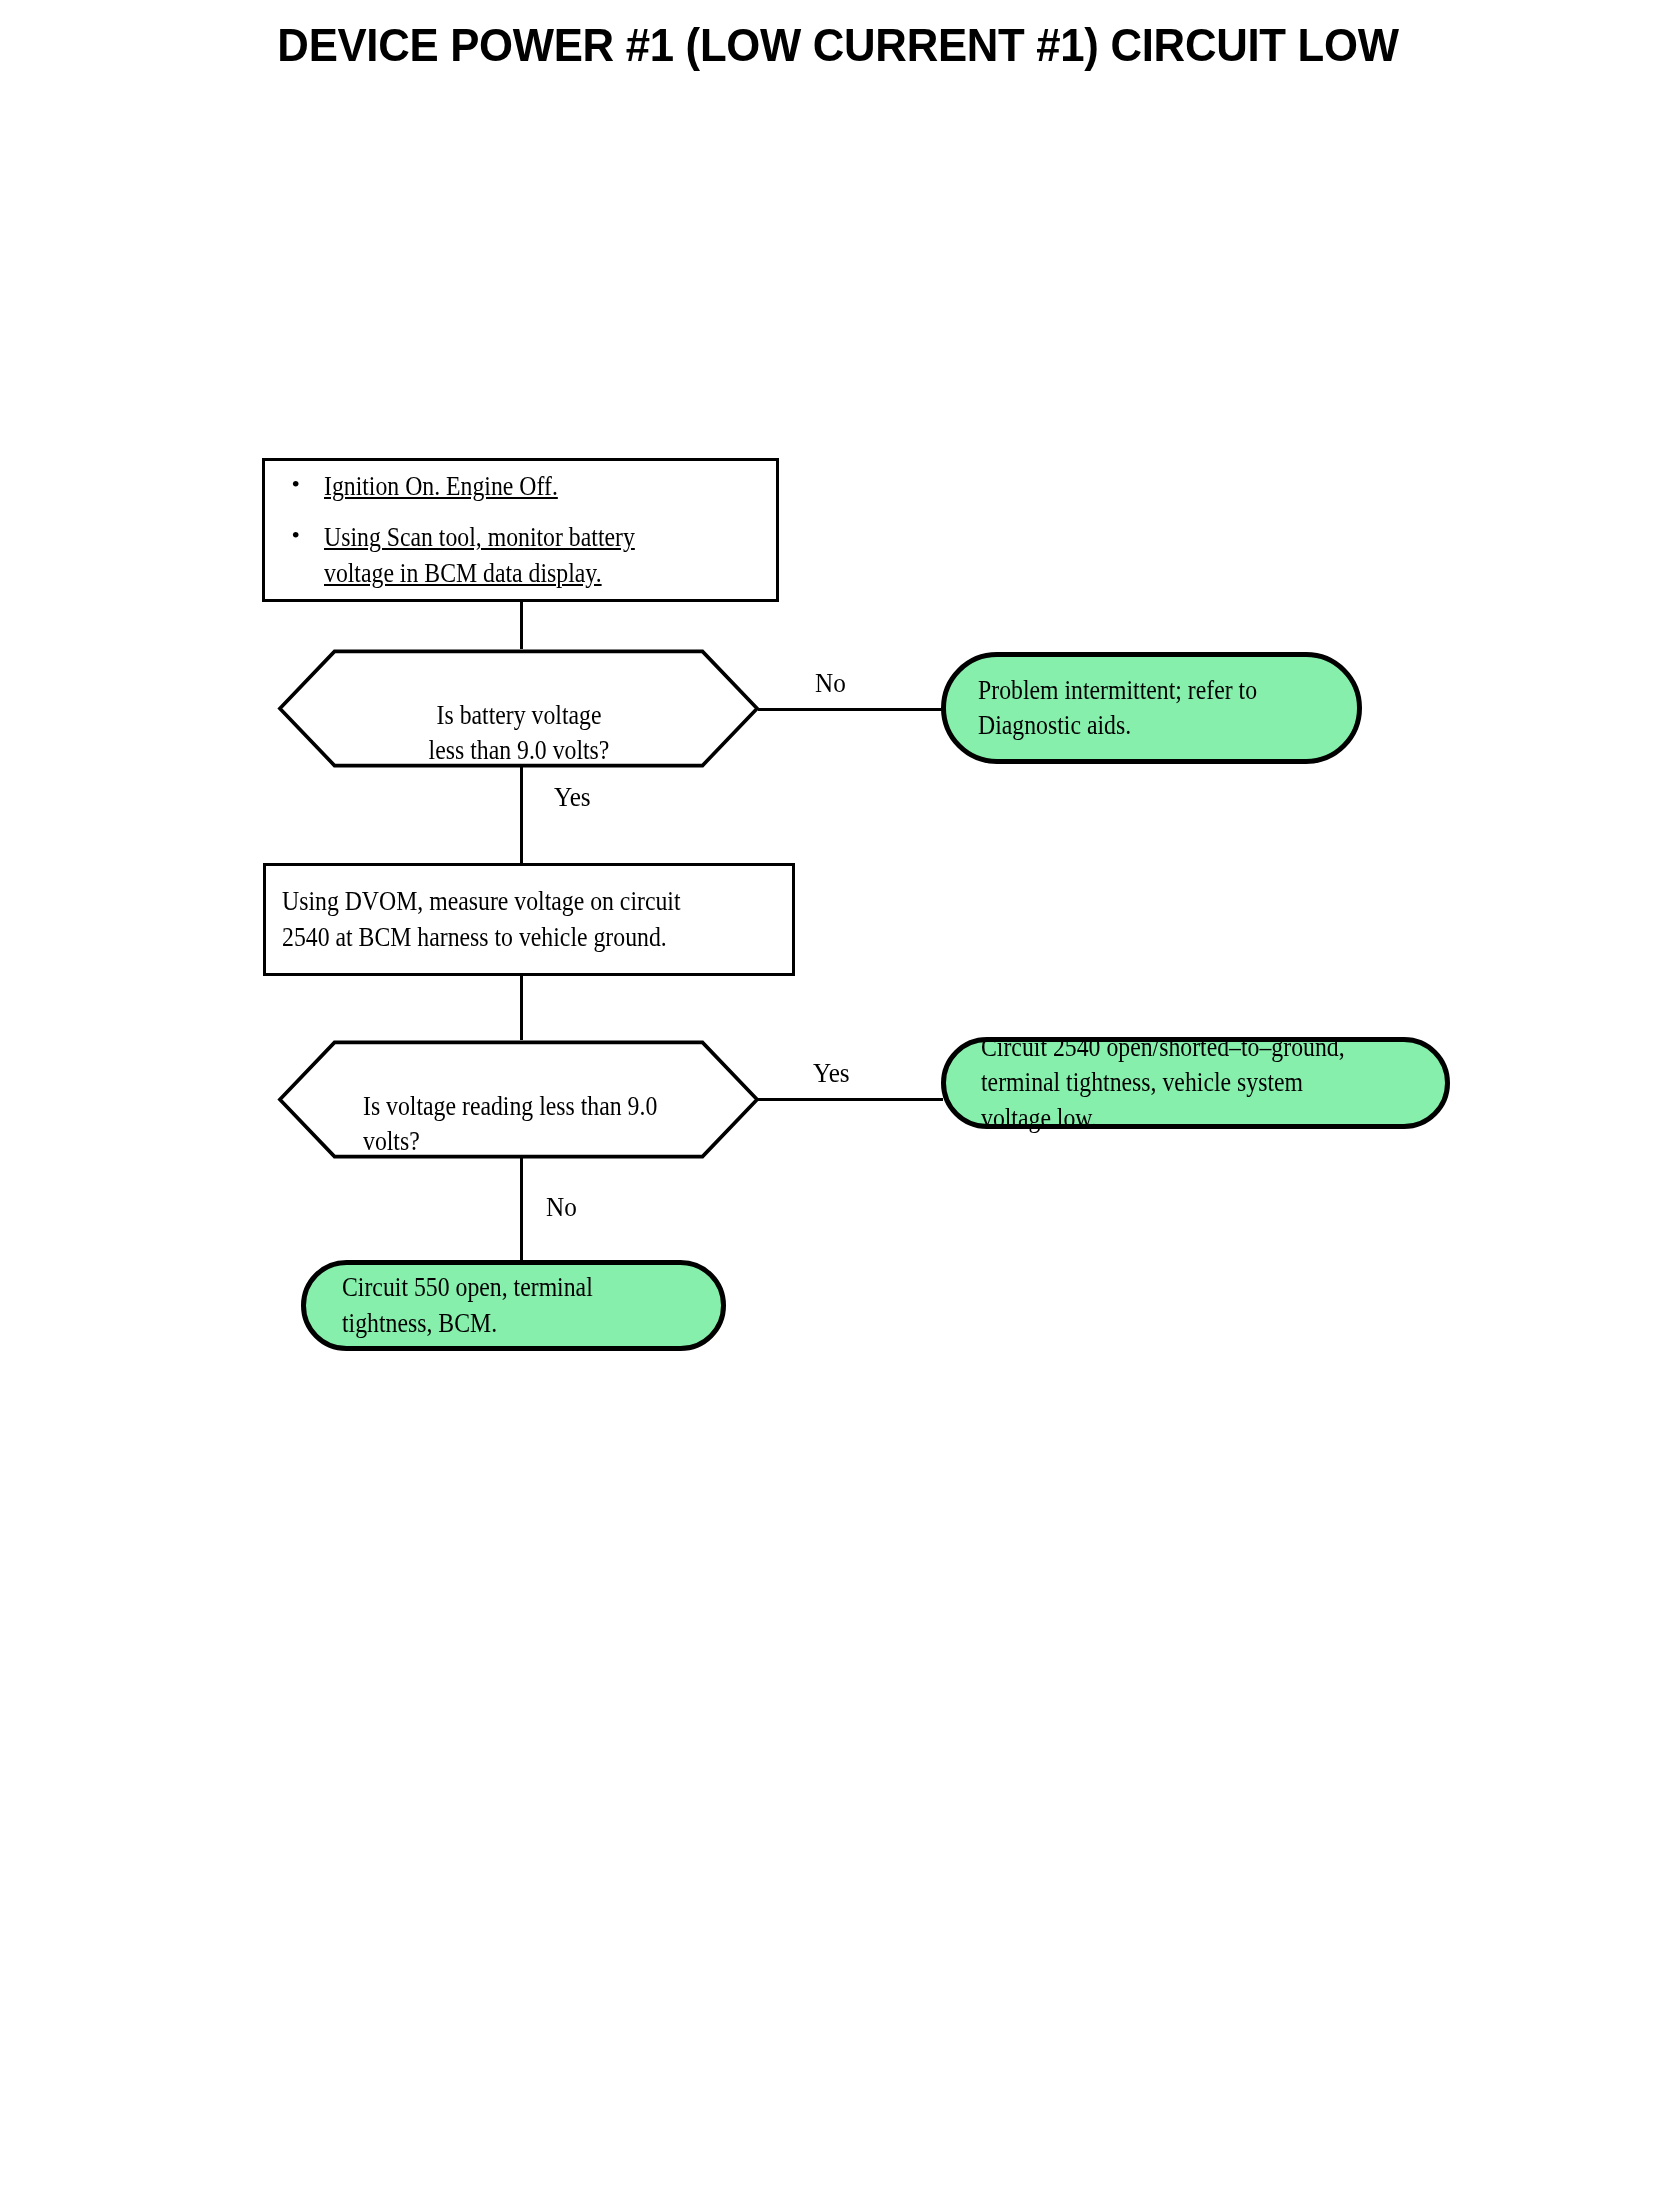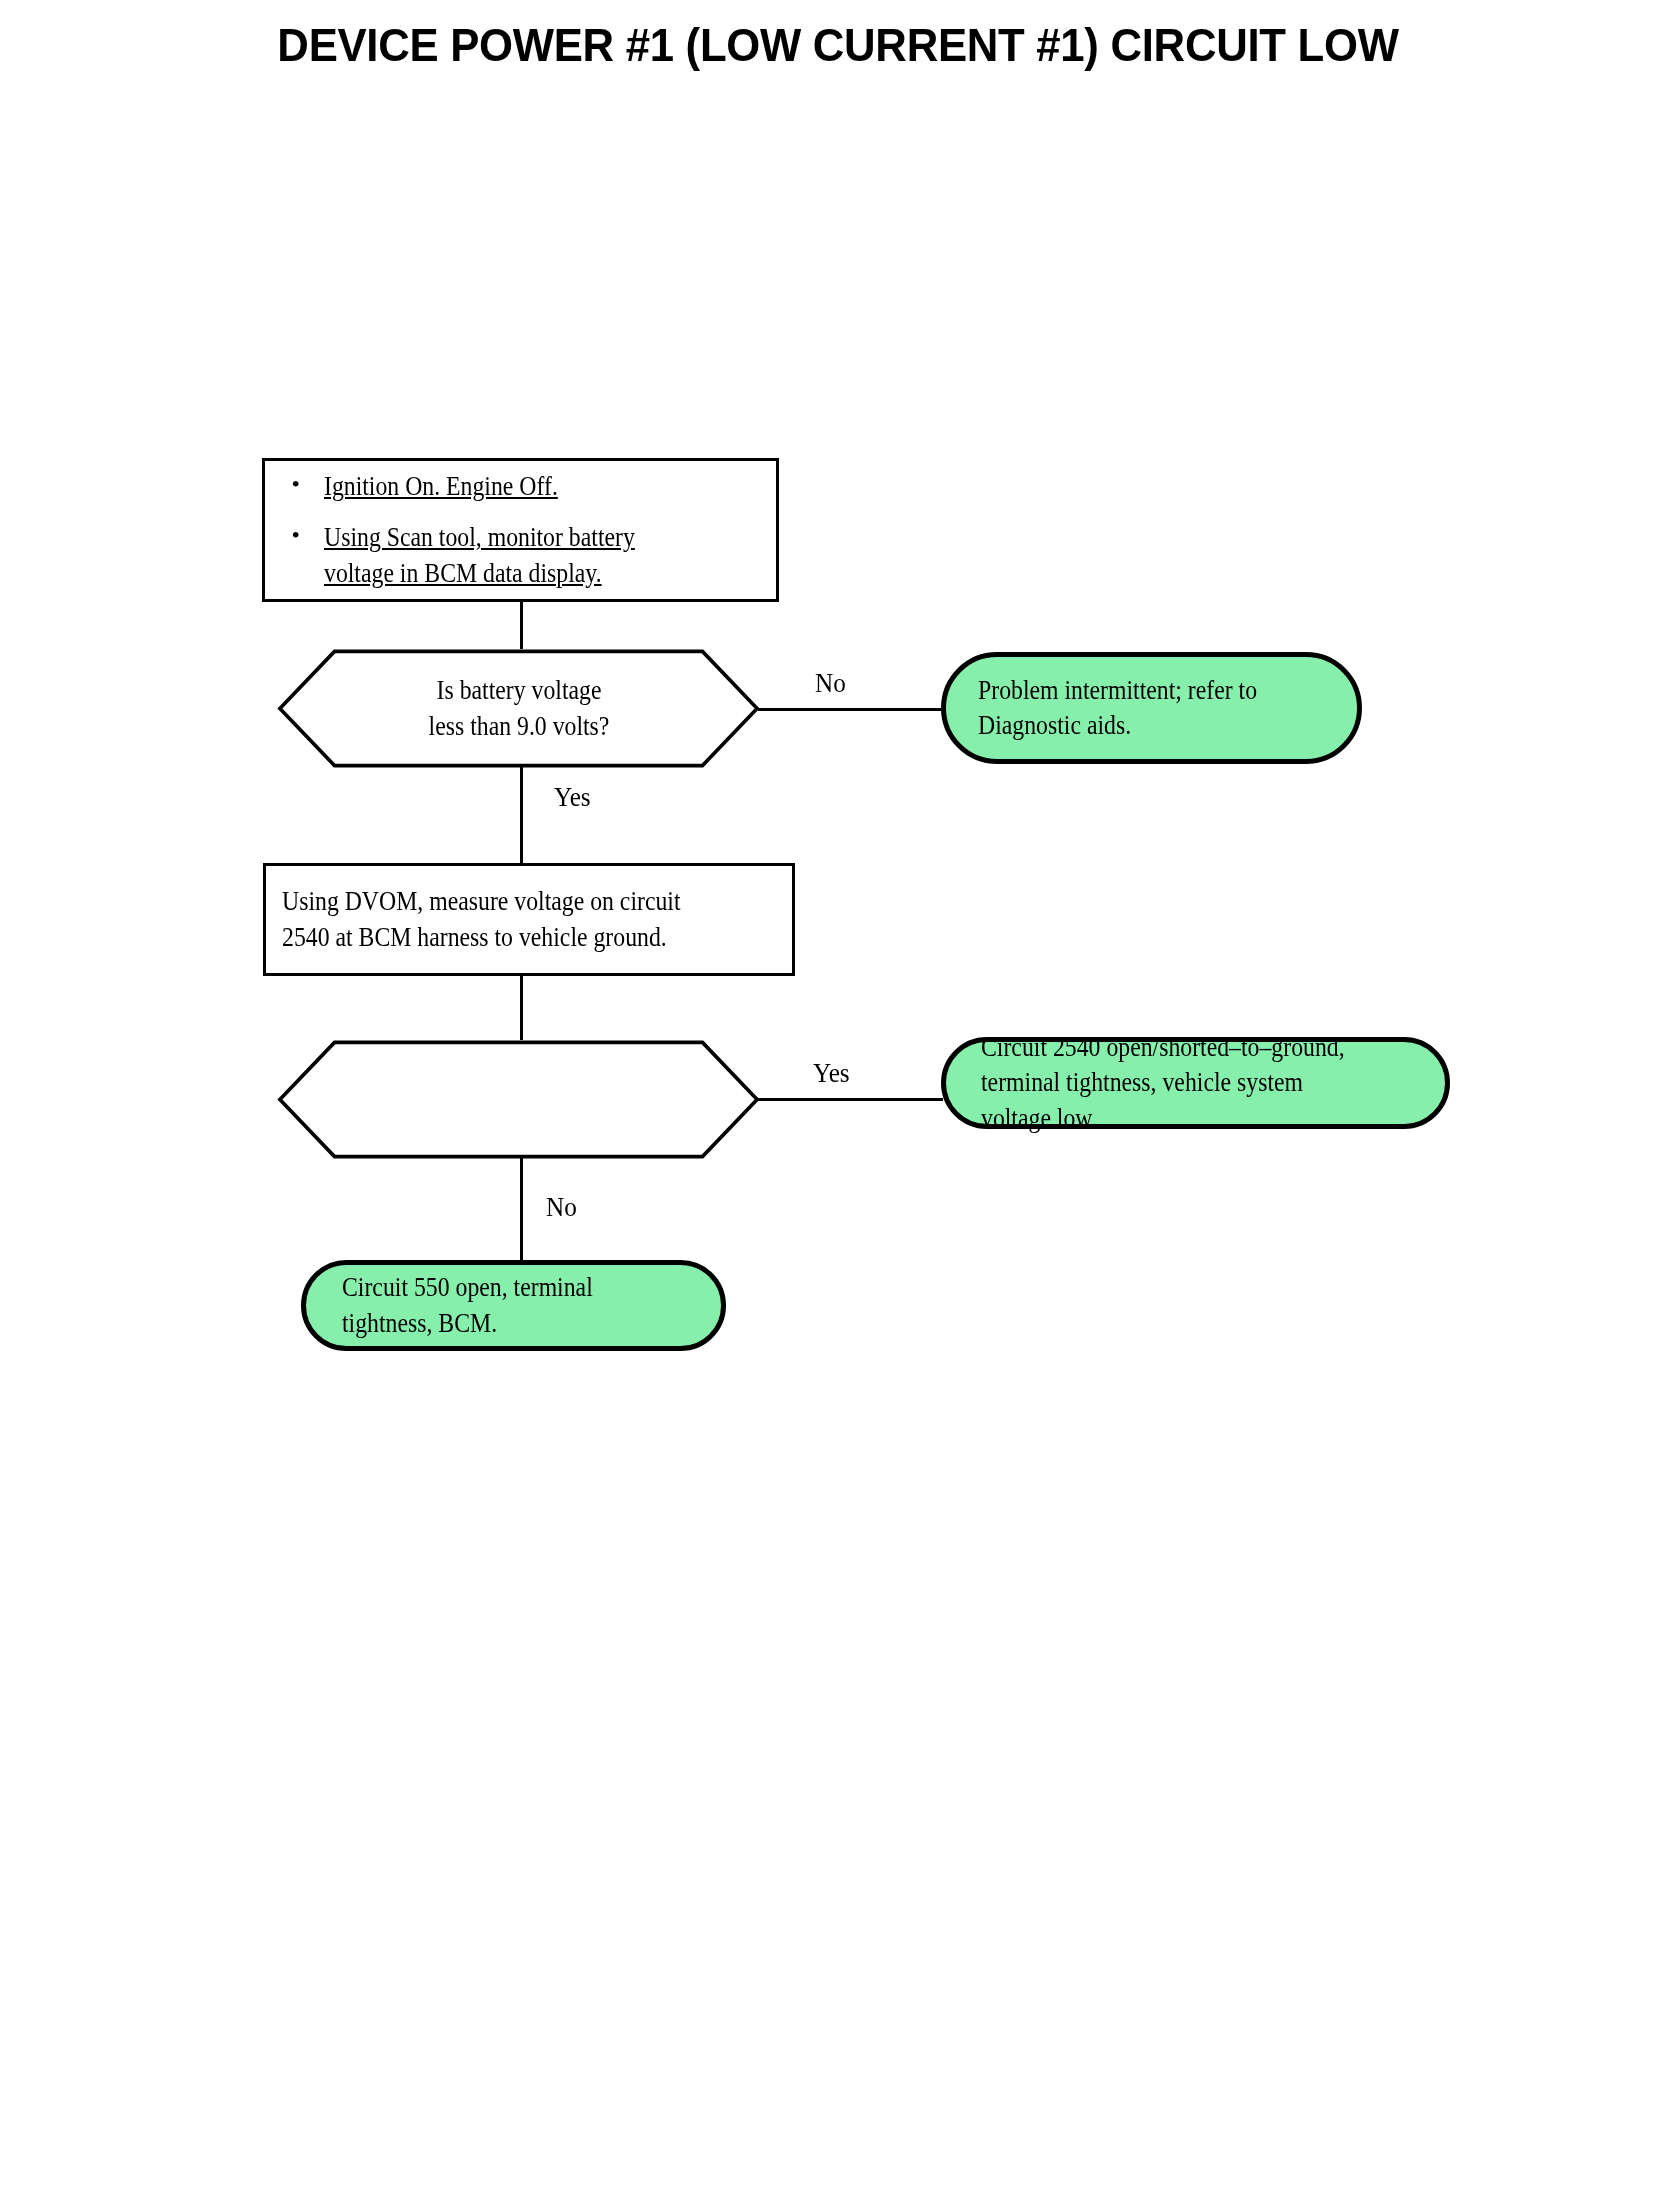--- a/index.html
+++ b/index.html
@@ -97,21 +97,21 @@
   .decision svg {
     position: absolute;
     left: 0;
     top: 0;
     overflow: visible;
   }
   .decision .decision-label {
     position: absolute;
     box-sizing: border-box;
     display: flex;
-    align-items: center;
+    align-items: flex-end;
   }
   .decision .decision-label .shape-text {
     width: 114%;
   }
   .decision.centered .decision-label .shape-text {
     text-align: center;
     transform-origin: center center;
   }
 
   
@@ -202,20 +202,24 @@
     <div class="shape-text">Using DVOM, measure voltage on circuit
 2540 at BCM harness to vehicle ground.</div>
   </div>
 
   <div class="connector-v" style="left:520px; top:976px; height:64px;"></div>
 
   <div class="decision" style="left:278px; top:1040px; width:481px; height:119px;">
     <svg width="481" height="119" viewBox="0 0 792 196">
       <polygon points="3,98 93,4 699,4 789,98 699,192 93,192" fill="#ffffff" stroke="#000000" stroke-width="6"></polygon>
     </svg>
+    <div class="decision-label" style="left:85px; top:0; width:340px; height:119px;">
+      <div class="shape-text" style="width:100%;">Is voltage reading less than 9.0
+volts?</div>
+    </div>
   </div>
 
   <div class="connector-h" style="left:758px; top:1098px; width:185px;"></div>
   <div class="branch-label" style="left:813px; top:1059px;">Yes</div>
 
   <div class="terminator" style="left:941px; top:1037px; width:509px; height:92px; border-radius:61px; padding:0 35px;">
     <div class="shape-text">Circuit 2540 open/shorted–to–ground,
 terminal tightness, vehicle system
 voltage low.</div>
   </div>

